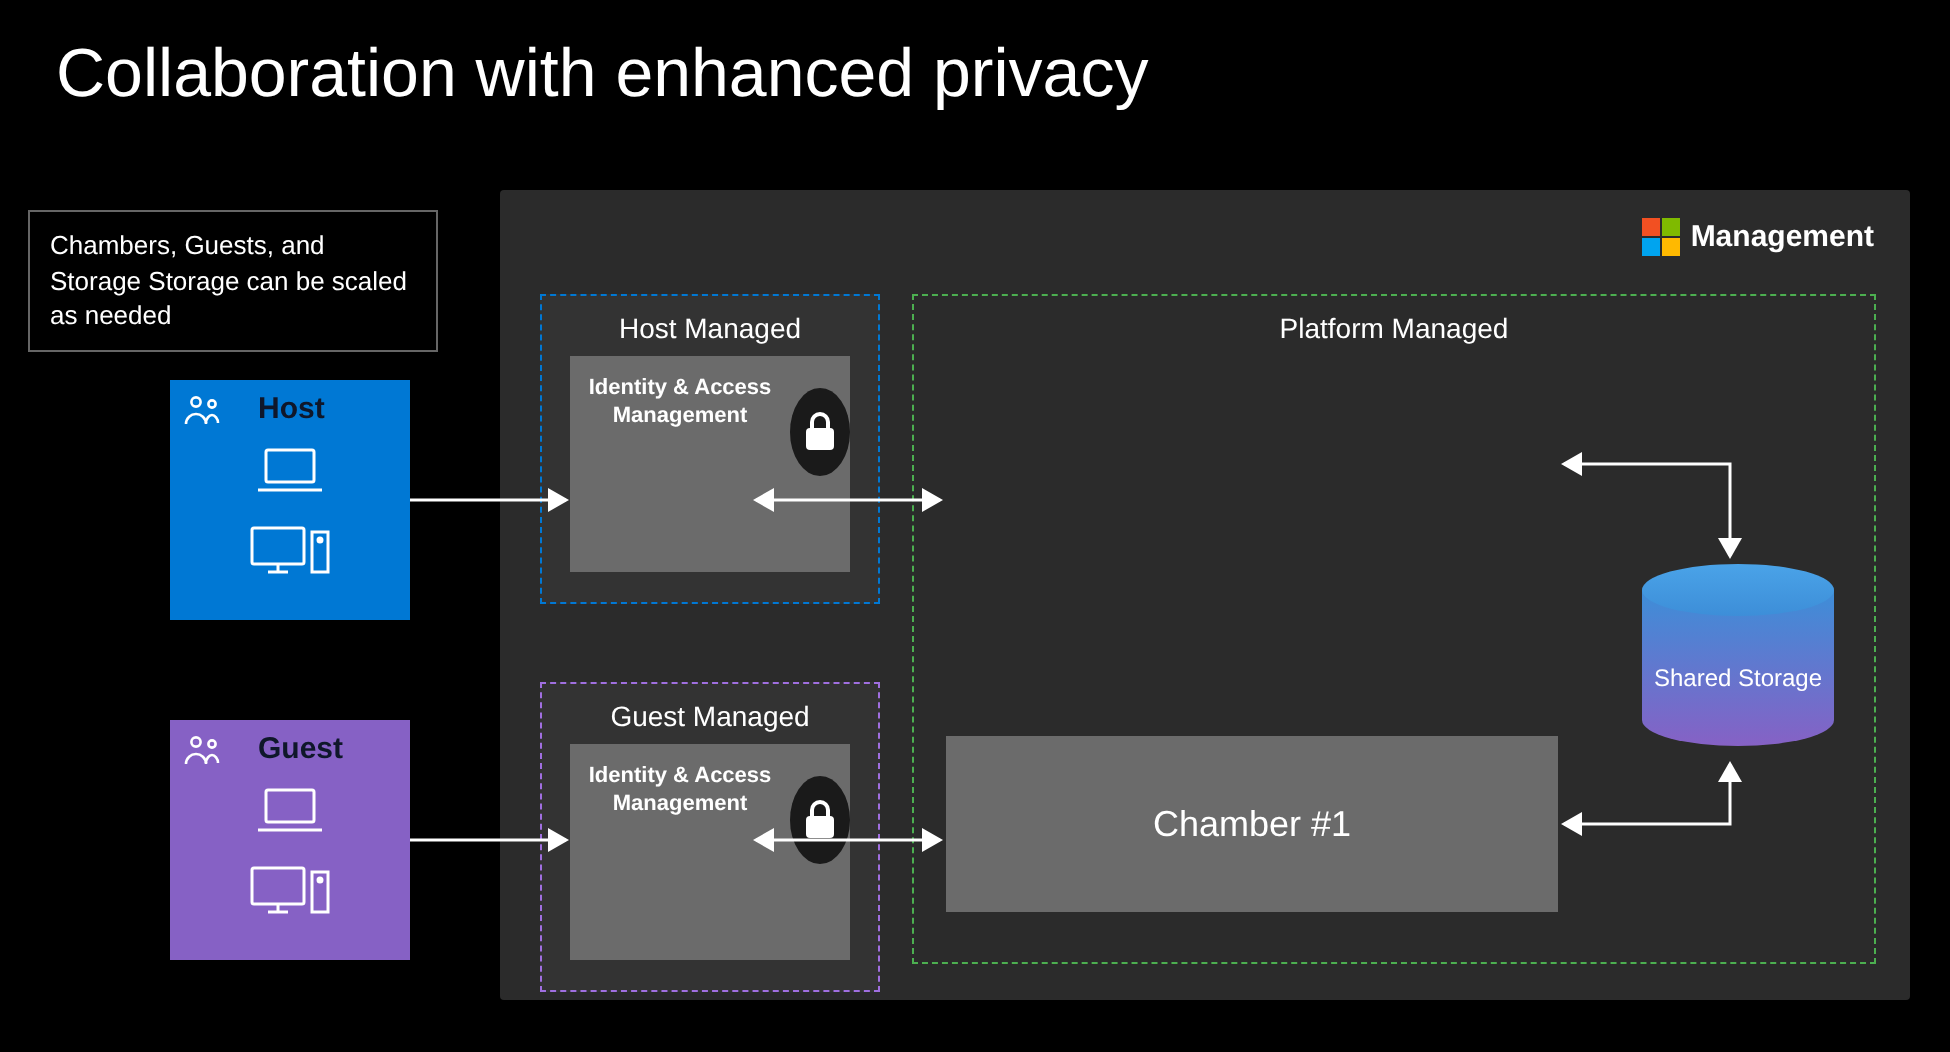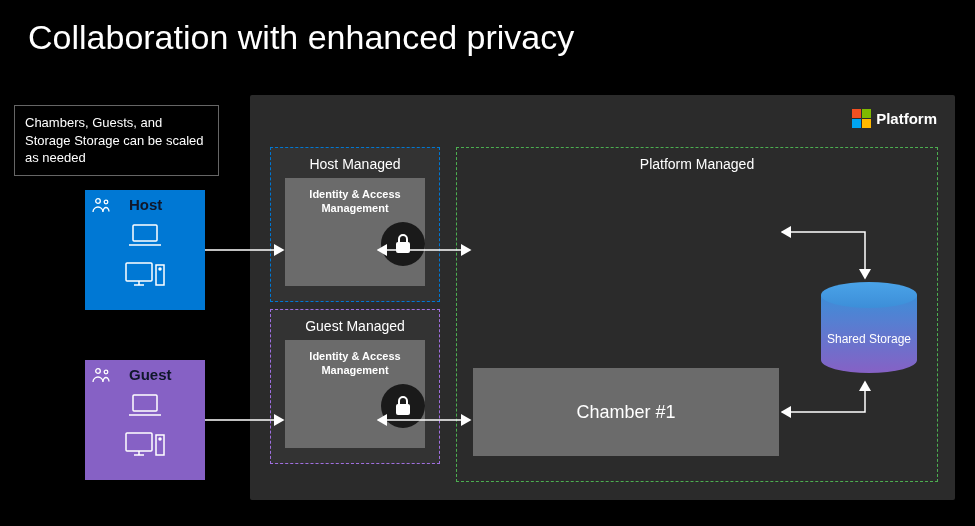--- a/index.html
+++ b/index.html
@@ -75,30 +75,30 @@
 
   
   .managed-zone {
     position: absolute;
     width: 170px;
     height: 155px;
     border: 1px dashed;
     background: rgba(255,255,255,0.04);
   }
   .host-zone { top: 52px; left: 20px; border-color: #0078d4; }
-  .guest-zone { top: 214px; left: 20px; border-color: #a06fe0; }
+  .guest-zone { top: 246px; left: 20px; border-color: #a06fe0; }
   .zone-label { text-align: center; font-size: 14px; padding: 8px 0 6px; }
 
   .iam-box {
     background: #6b6b6b;
     margin: 0 14px;
     height: 108px;
     display: flex;
-    flex-direction: column;
-    align-items: flex-end;
+    flex-direction: row;
+    align-items: flex-start;
     padding-top: 10px;
   }
   .iam-label { font-size: 11px; text-align: center; font-weight: 600; line-height: 1.25; }
   .lock-circle {
     width: 44px;
     height: 44px;
     background: #1a1a1a;
     border-radius: 50%;
     display: flex;
     align-items: center;
@@ -228,21 +228,21 @@
 </div>
 
 <div class="platform-panel">
   <div class="ms-logo">
     <span class="ms-squares">
       <span></span>
         <span></span>
         <span></span>
         <span></span>
     </span>
-    <span>Platform</span>
+    <span>Management</span>
   </div>
 
   <div class="managed-zone host-zone">
     <div class="zone-label">Host Managed</div>
     <div class="iam-box">
       <div class="iam-label">Identity &amp; Access Management</div>
       <div class="lock-circle">
         <svg width="20" height="22" viewBox="0 0 20 22" fill="#fff">
           <rect x="3" y="9" width="14" height="11" rx="2"></rect>
           <path d="M6 9V6a4 4 0 0 1 8 0v3" fill="none" stroke="#fff" stroke-width="2"></path>

